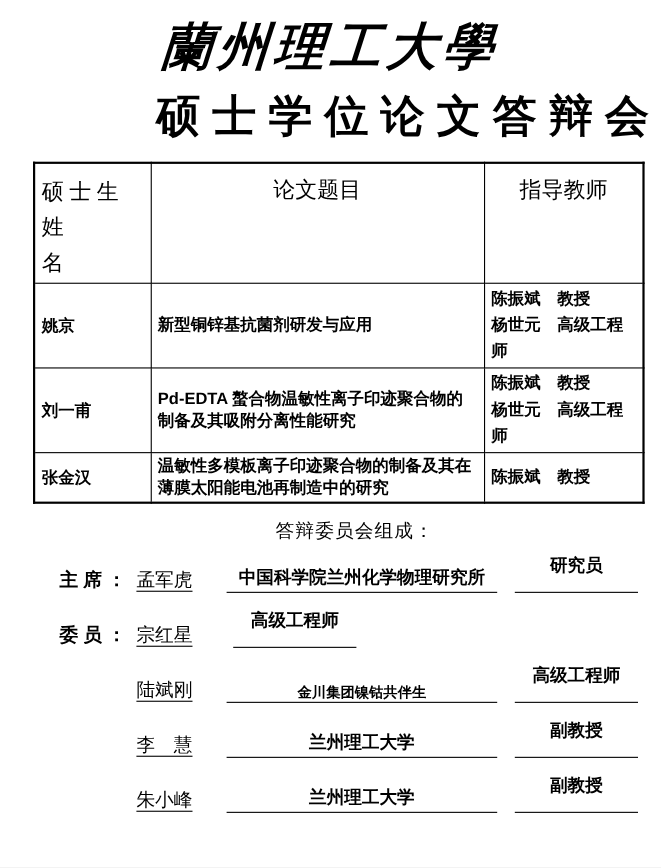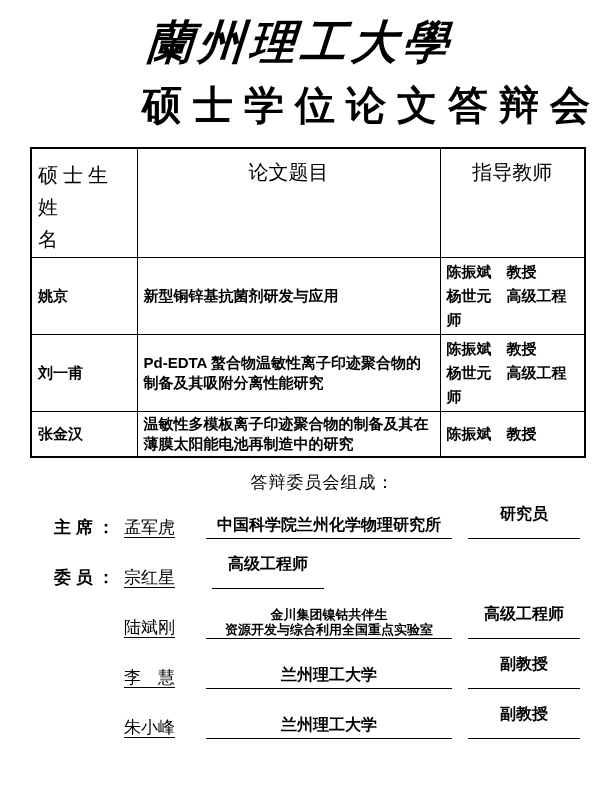--- a/index.html
+++ b/index.html
@@ -129,21 +129,20 @@
         <span class="c-role">委 员 ：</span>
         <span class="c-name">宗红星</span>
         <span class="c-title">高级工程师</span>
       </div>
 
       <div class="c-row">
         <span class="c-role"></span>
         <span class="c-name">陆斌刚</span>
         <span class="c-aff two-line">
           <div>金川集团镍钴共伴生</div>
-          <div>资源开发与综合利用全国重点实验室</div>
         </span>
         <span class="c-title">高级工程师</span>
       </div>
 
       <div class="c-row">
         <span class="c-role"></span>
         <span class="c-name">李　慧</span>
         <span class="c-aff">兰州理工大学</span>
         <span class="c-title">副教授</span>
       </div>

